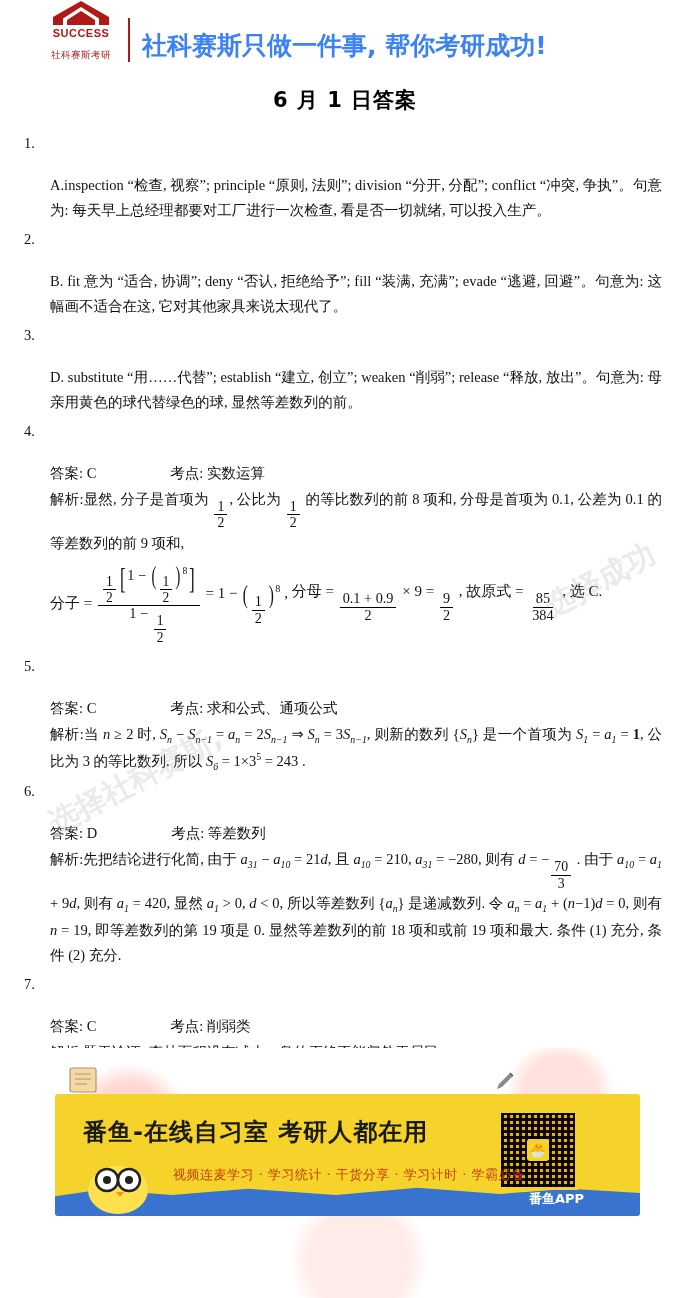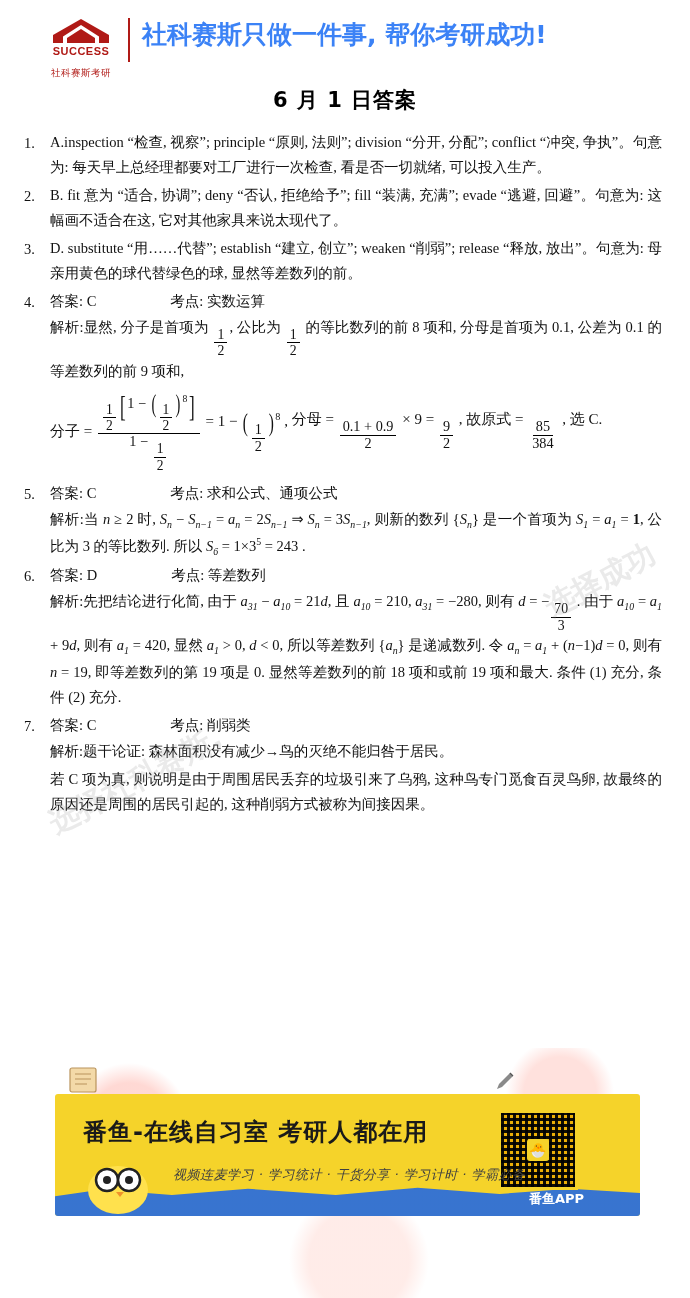--- a/index.html
+++ b/index.html
@@ -19,21 +19,21 @@
     width: 690px;
     height: 1298px;
     background: #ffffff;
     box-sizing: border-box;
   }
 
   
   .header {
     position: relative;
     display: flex;
-    align-items: flex-start;
+    align-items: flex-end;
     padding: 18px 0 10px 38px;
     height: 72px;
     box-sizing: border-box;
   }
   .logo {
     width: 86px;
     display: flex;
     flex-direction: column;
     align-items: center;
     justify-content: center;
@@ -101,20 +101,21 @@
     width: 26px;
     flex: 0 0 26px;
     text-align: left;
     font-family: "Liberation Serif", serif;
     font-size: 14.5px;
     padding-top: 1px;
   }
   .item-body {
     flex: 1 1 auto;
     min-width: 0;
+    margin-top: 43px;
   }
   .para {
     text-align: justify;
     text-justify: inter-ideograph;
     margin: 0 0 1px 0;
   }
   .ans-line {
     display: flex;
     margin-bottom: 1px;
   }
@@ -225,24 +226,23 @@
     font-size: 24px;
     color: #1a1a1a;
     letter-spacing: 1px;
   }
   .ad-sub {
     position: absolute;
     left: 118px;
     top: 72px;
     font-family: "DejaVu Sans", "Liberation Sans", sans-serif;
     font-size: 13px;
-    color: #404040;
+    color: #c2410c;
     letter-spacing: 0.5px;
     z-index: 3;
-    font-style: italic;
   }
   .qr {
     position: absolute;
     right: 62px;
     top: 16px;
     width: 74px;
     height: 74px;
     background:
       repeating-linear-gradient(0deg, #111 0 3px, #f5d32a 3px 6px),
       repeating-linear-gradient(90deg, #111 0 3px, #f5d32a 3px 6px);

